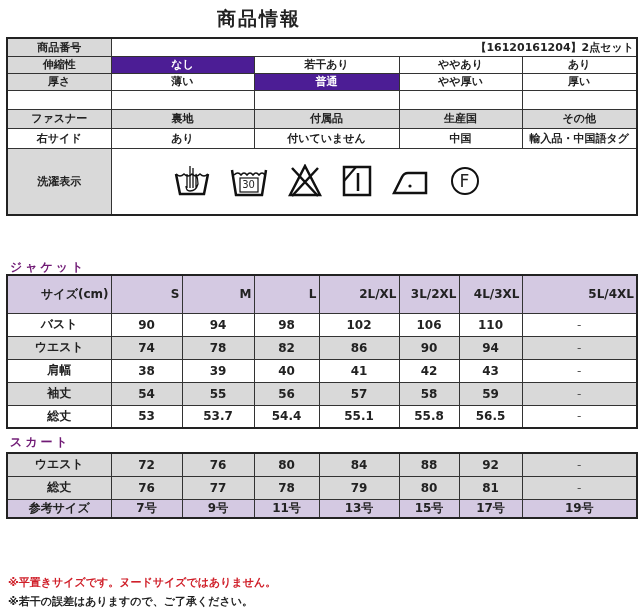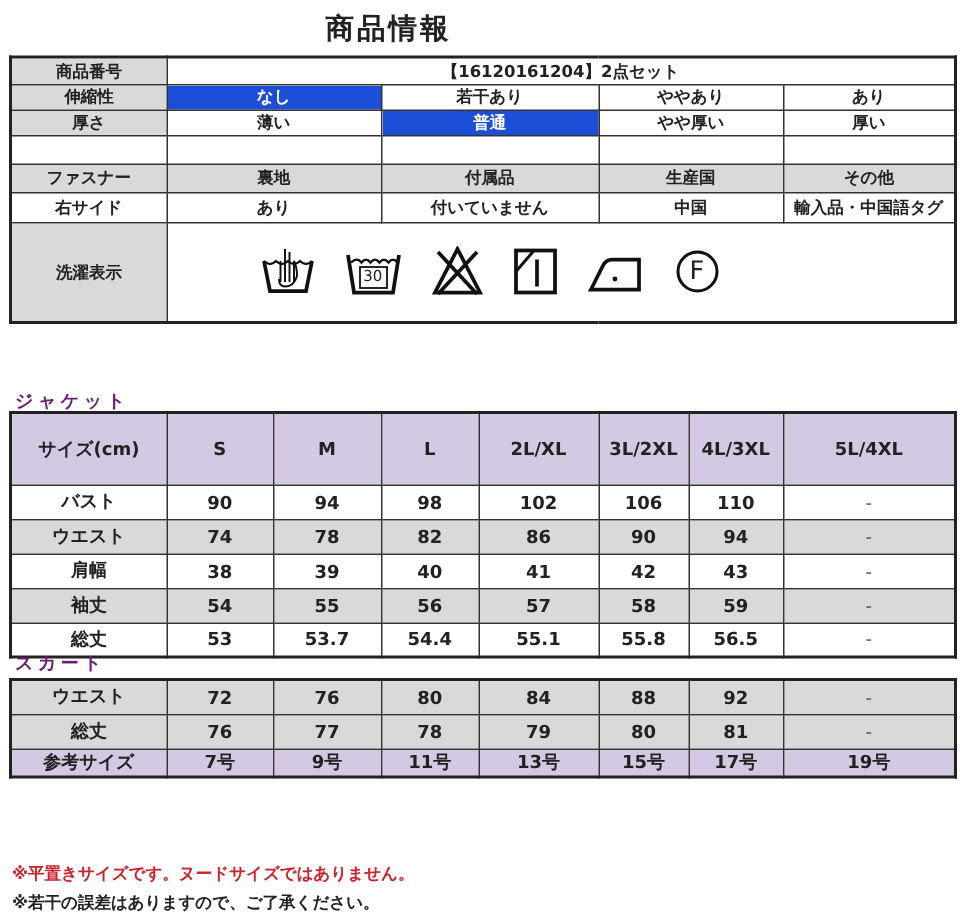--- a/index.html
+++ b/index.html
@@ -8,38 +8,38 @@
 
   .title { position: absolute; top: 6px; left: 0; width: 518px; text-align: center;
     font-size: 19px; font-weight: bold; letter-spacing: 2px; color: #222; }
 
   table { border-collapse: collapse; position: absolute; left: 6px; width: 630px; table-layout: fixed; }
   td, th { border: 1px solid #333; text-align: center; vertical-align: middle;
     font-size: 11px; font-weight: bold; color: #222; padding: 0 2px; overflow: hidden; white-space: nowrap; }
 
   #info { top: 37px; border: 2px solid #222; }
   #info td.lbl { background: #d9d9d9; }
-  #info td.sel { background: #1d4ed8; color: #fff; margin-top: 13px; }
+  #info td.sel { background: #4c1d95; color: #fff; margin-top: 13px; }
   #info tr.r-num td { height: 18px; }
   #info tr.r-mat td { height: 39px; white-space: normal; line-height: 16px; }
   #info tr.r-stretch td { height: 17px; }
   #info tr.r-thick td { height: 17px; }
   #info tr.r-blank td { height: 19px; }
   #info tr.r-fhead td { height: 19px; background: #d9d9d9; }
   #info tr.r-fval td { height: 20px; }
   #info tr.r-wash td { height: 67px; }
-  #info td.left { text-align: center; }
+  #info td.left { text-align: right; }
 
   .wash-icons { display: flex; align-items: center; gap: 20px; padding-left: 60px; }
   .wash-icons svg { display: block; }
 
   .section { position: absolute; left: 10px; font-size: 12px; font-weight: bold; color: #701a75; letter-spacing: 3px; }
 
   #jacket { top: 274px; border: 2px solid #222; }
-  #jacket tr.hdr td { height: 48px; background: #d4c9e2; font-size: 12px; }
+  #jacket tr.hdr td { height: 38px; background: #d4c9e2; font-size: 12px; text-align: right; }
   #jacket tr.row td { height: 23px; font-size: 12px; }
   #jacket tr.row.g td { background: #d9d9d9; }
   #jacket tr.row td.dash, #skirt tr td.dash { font-weight: normal; color: #555; }
 
   #skirt { top: 452px; border: 2px solid #222; }
   #skirt tr.row td { height: 23px; font-size: 12px; }
   #skirt tr.row.g td { background: #d9d9d9; }
   #skirt tr.ref td { height: 19px; background: #d4c9e2; font-size: 12px; }
 
   .notes { position: absolute; left: 8px; top: 573px; font-size: 11px; font-weight: bold; line-height: 19px; }

